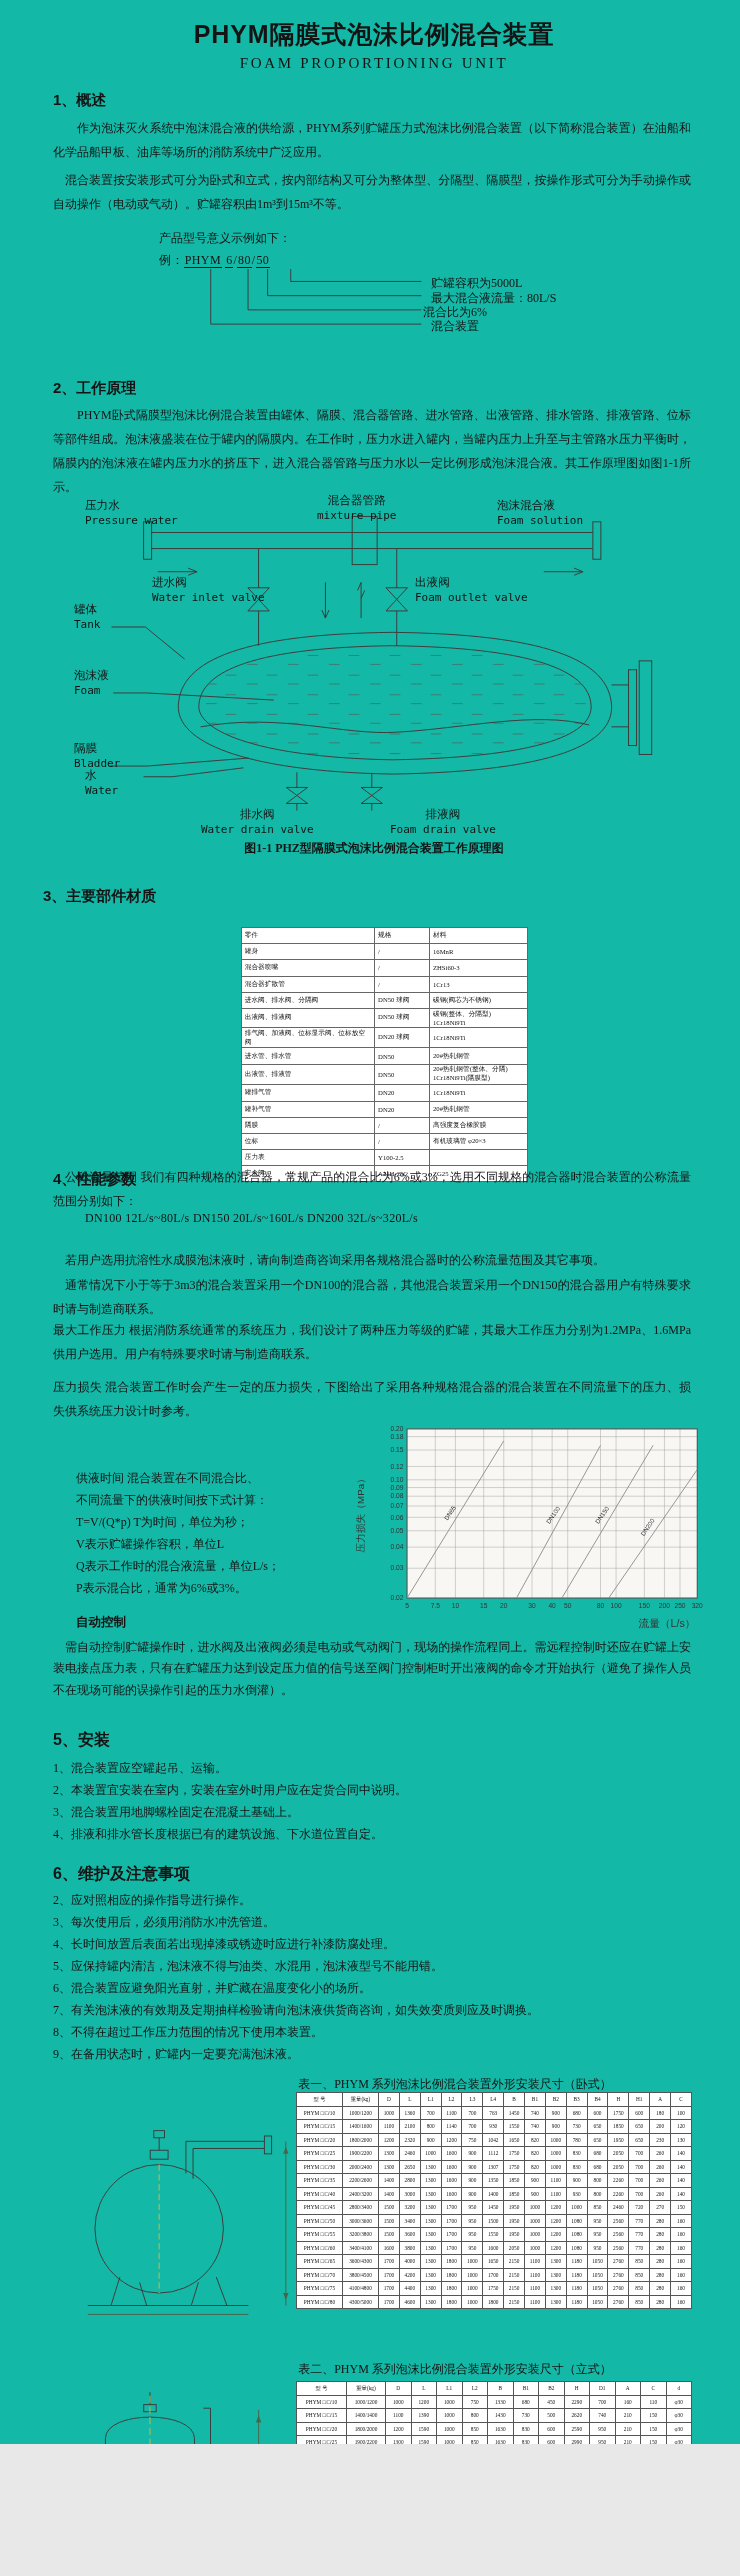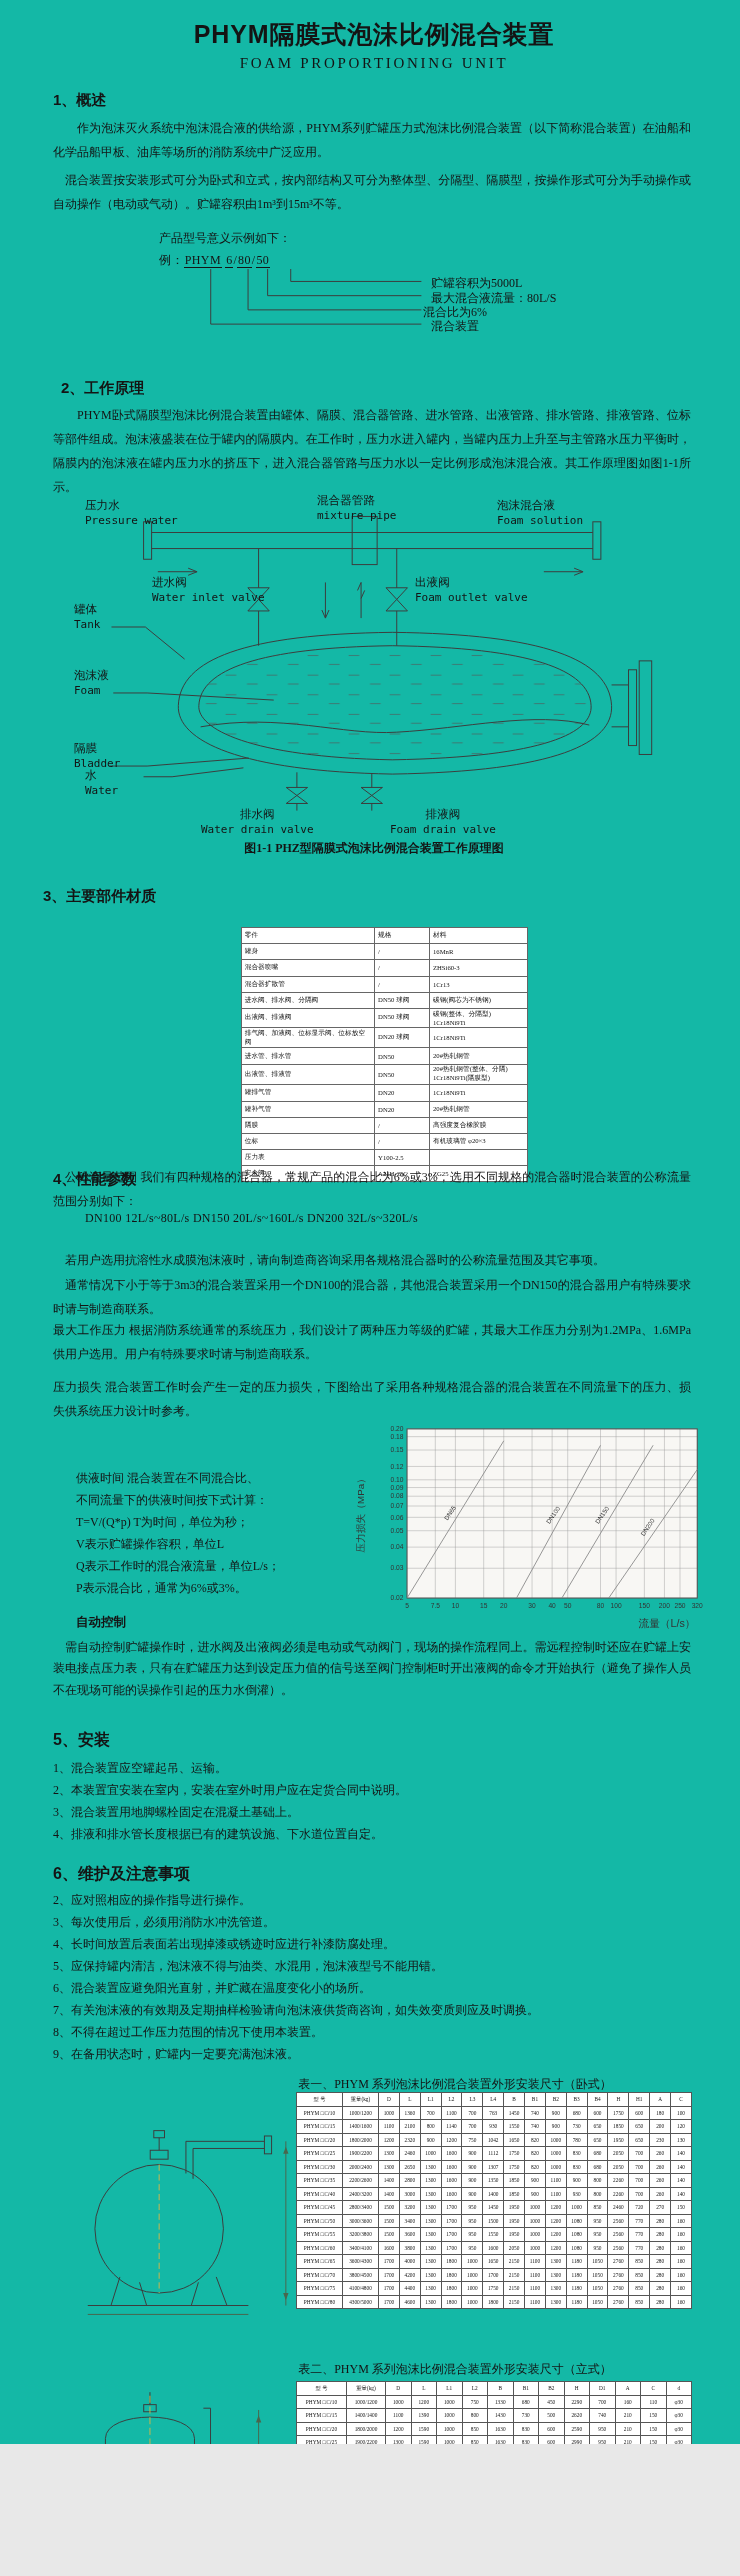--- a/index.html
+++ b/index.html
@@ -52,21 +52,21 @@
       <path d="M122,0 V30 H295" class="sketch"></path>
       <path d="M100,0 V46 H295" class="sketch"></path>
       <path d="M58,0 V62 H295" class="sketch"></path>
     </svg>
     <div class="abs" style="top:45px;left:272px;font-size:12px;">贮罐容积为5000L</div>
     <div class="abs" style="top:60px;left:272px;font-size:12px;">最大混合液流量：80L/S</div>
     <div class="abs" style="top:74px;left:264px;font-size:12px;">混合比为6%</div>
     <div class="abs" style="top:88px;left:272px;font-size:12px;">混合装置</div>
   </div>
 
-  <div class="abs h2" style="top:379px;left:61px;text-align:center;">2、工作原理</div>
+  <div class="abs h2" style="top:379px;left:53px;text-align:center;">2、工作原理</div>
   <div class="abs para ind2" style="top:403px;left:53px;">PHYM卧式隔膜型泡沫比例混合装置由罐体、隔膜、混合器管路、进水管路、出液管路、排水管路、排液管路、位标等部件组成。泡沫液盛装在位于罐内的隔膜内。在工作时，压力水进入罐内，当罐内压力上升至与主管路水压力平衡时，隔膜内的泡沫液在罐内压力水的挤压下，进入混合器管路与压力水以一定比例形成泡沫混合液。其工作原理图如图1-1所示。</div>
 
   <div class="abs" style="top:493px;left:58px;width:624px;height:350px;">
     <svg width="624" height="350" viewBox="0 0 700 392">
       <defs>
         <pattern id="sp" width="46" height="22" patternUnits="userSpaceOnUse">
           <line x1="4" y1="6" x2="16" y2="6" stroke="#555" stroke-width="1"></line>
           <line x1="28" y1="16" x2="40" y2="16" stroke="#555" stroke-width="1"></line>
         </pattern>
       </defs>
@@ -114,21 +114,21 @@
         <path d="M60,150 L98,150 L142,186"></path>
         <path d="M62,224 L100,224 L242,232"></path>
         <path d="M58,306 L100,306 L214,297"></path>
         <path d="M96,318 L128,318 L208,308"></path>
       </g>
     </svg>
     <div class="fig-label" style="top:5.3px;left:27px;">
       <div>压力水</div>
       <div class="en">Pressure water</div>
     </div>
-    <div class="fig-label" style="top:0px;left:259px;">
+    <div class="fig-label" style="top:0px;left:259px;text-align:center;">
       <div>混合器管路</div>
       <div class="en">mixture pipe</div>
     </div>
     <div class="fig-label" style="top:5.3px;left:439px;">
       <div>泡沫混合液</div>
       <div class="en">Foam solution</div>
     </div>
     <div class="fig-label" style="top:82px;left:94px;text-align:left;">
       <div>进水阀</div>
       <div class="en">Water inlet valve</div>

